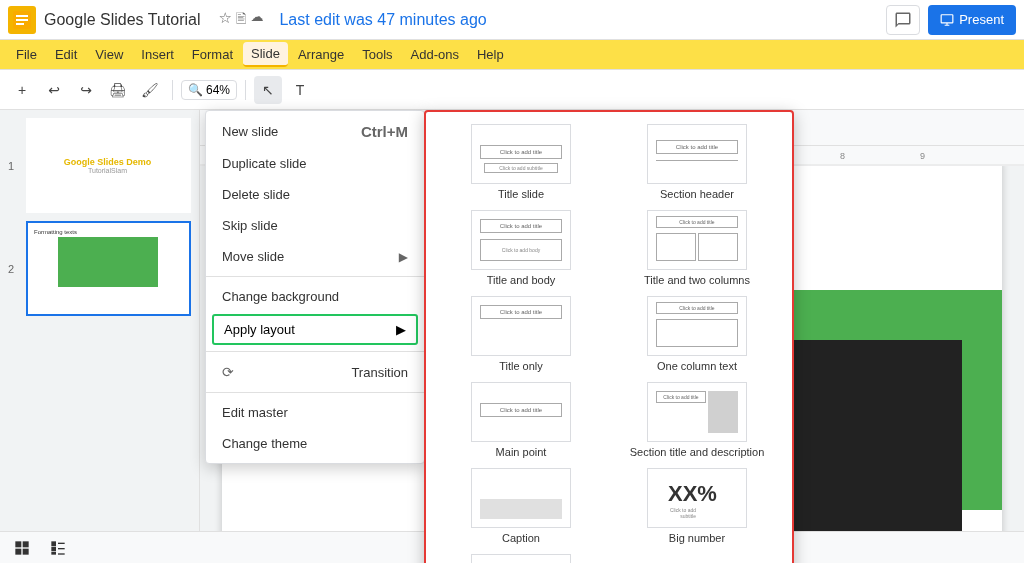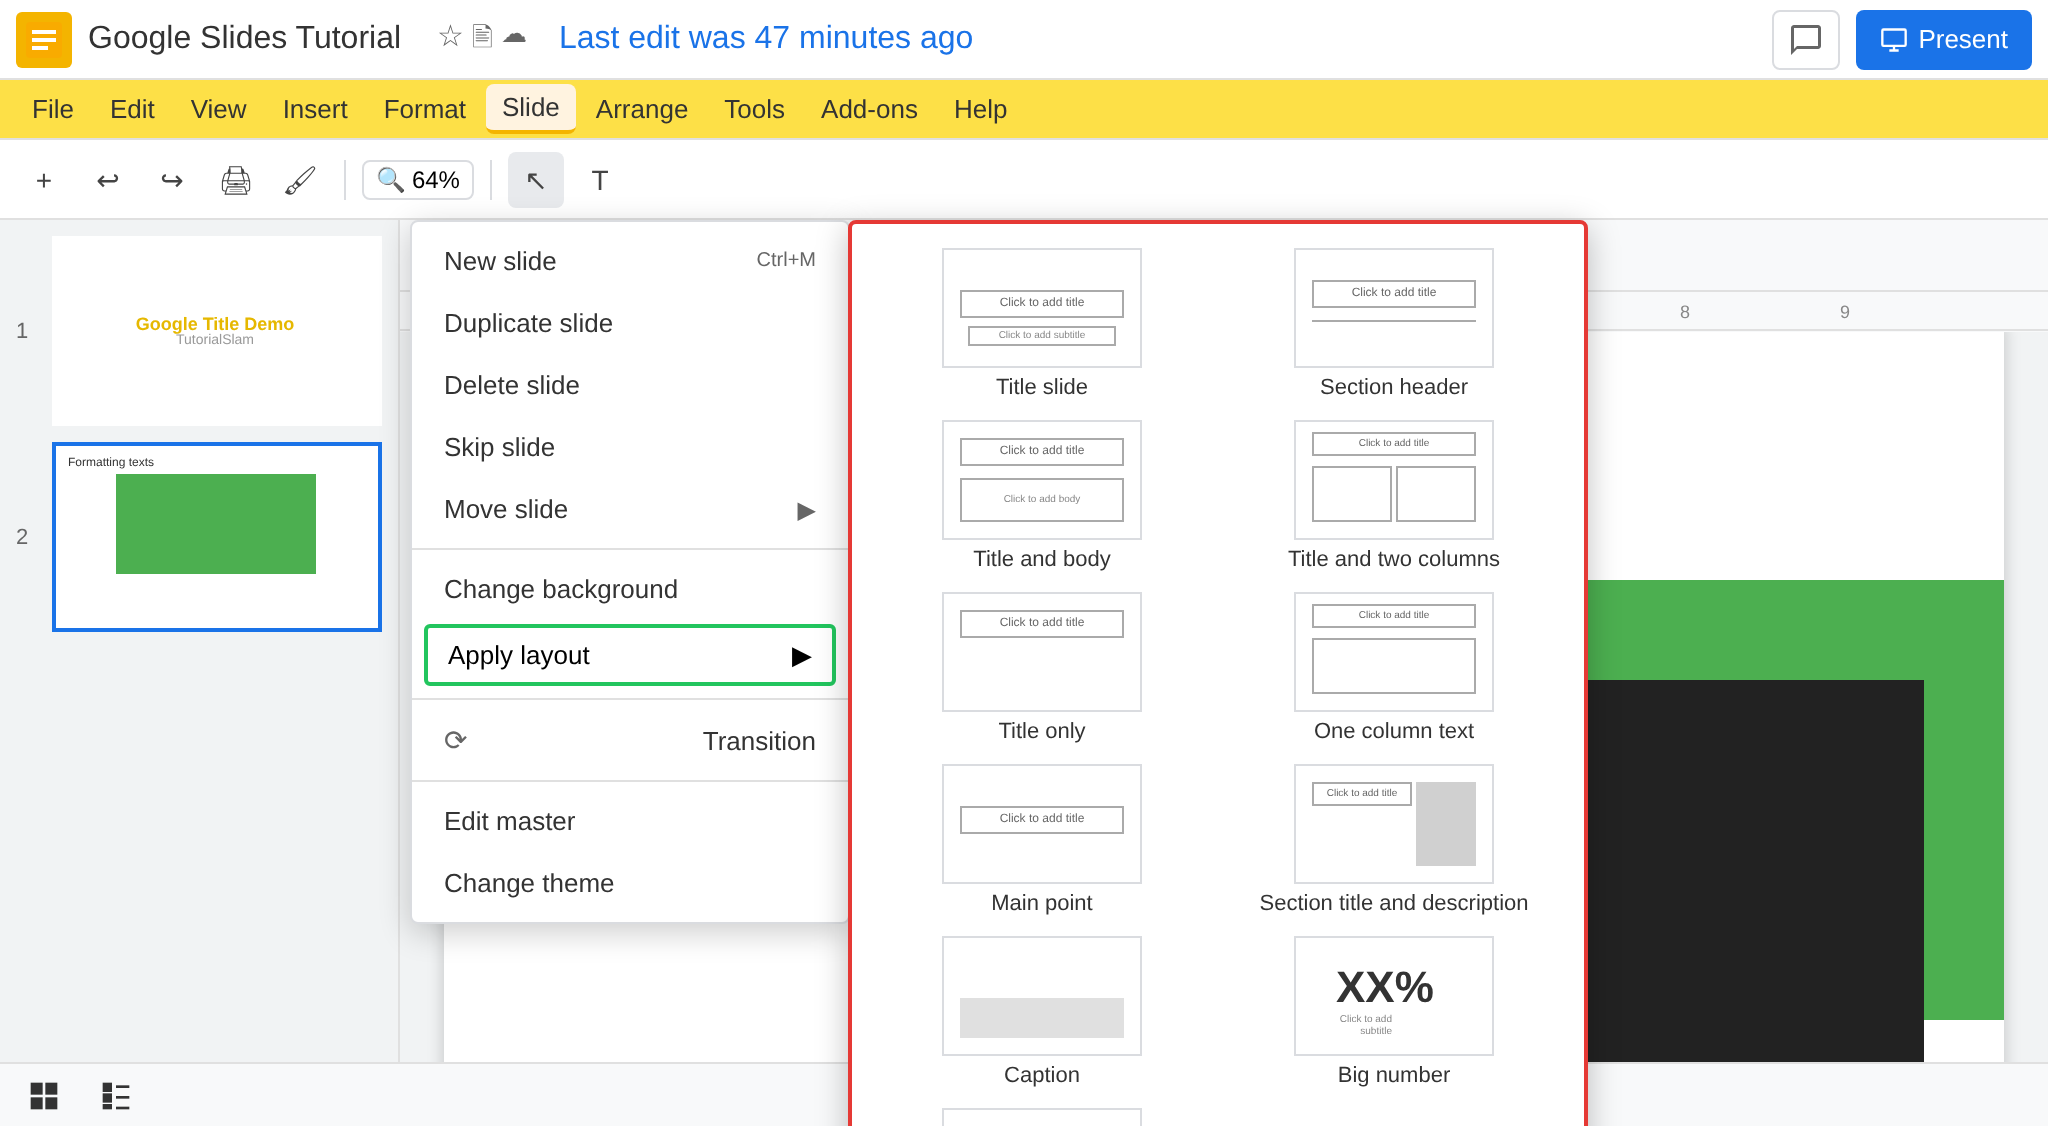--- a/index.html
+++ b/index.html
@@ -205,21 +205,21 @@
       padding: 8px 16px;
       cursor: pointer;
       font-size: 13px;
       color: #333;
       display: flex;
       align-items: center;
       justify-content: space-between;
       position: relative;
     }
     .dropdown-separator { height: 1px; background: #e0e0e0; margin: 4px 0; }
-    .dropdown-item .shortcut { color: #666; font-size: 10px; }
+    .dropdown-item .shortcut { color: #666; font-size: 15px; font-weight: bold; }
     .dropdown-item .arrow { color: #666; font-size: 12px; }
     .dropdown-item .icon-wrap { margin-right: 8px; color: #666; font-size: 14px; }
 
     
     #layout-submenu {
       position: absolute;
       top: 110px;
       left: 424px;
       background: white;
       border: 2px solid #e53935;
@@ -409,21 +409,21 @@
 </div>
 
 <div id="main">
 
   <div id="slide-panel">
     <div style="position: relative; margin-left: 18px;">
       <span class="slide-num">1</span>
       <div class="slide-thumb">
         <div class="slide-thumb-inner">
           <div style="text-align:center;">
-            <div class="thumb1-title">Google Title Demo</div>
+            <div class="thumb1-title">Google Slides Demo</div>
             <div class="thumb1-sub">TutorialSlam</div>
           </div>
         </div>
       </div>
     </div>
     <div style="position: relative; margin-left: 18px; margin-top: 4px;">
       <span class="slide-num">2</span>
       <div class="slide-thumb active">
         <div class="slide-thumb-inner">
           <div class="thumb2-inner">

